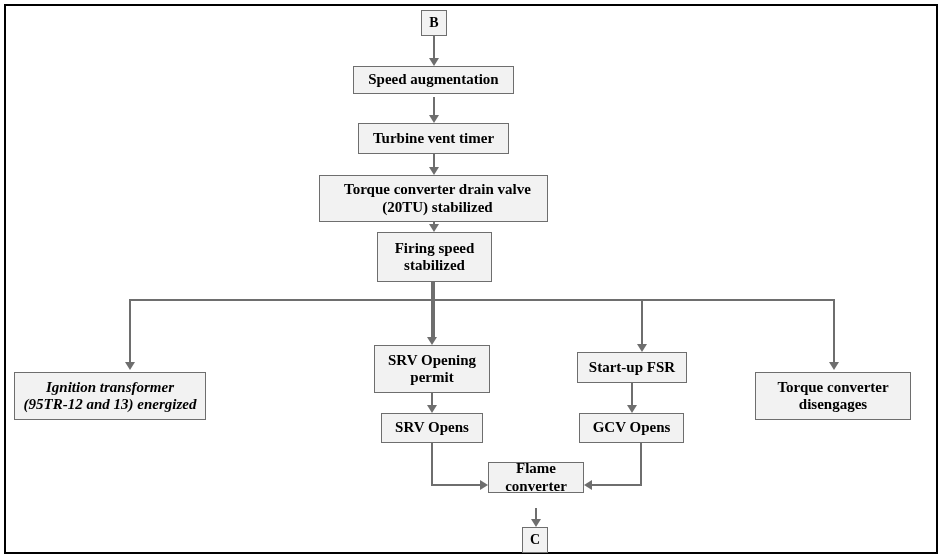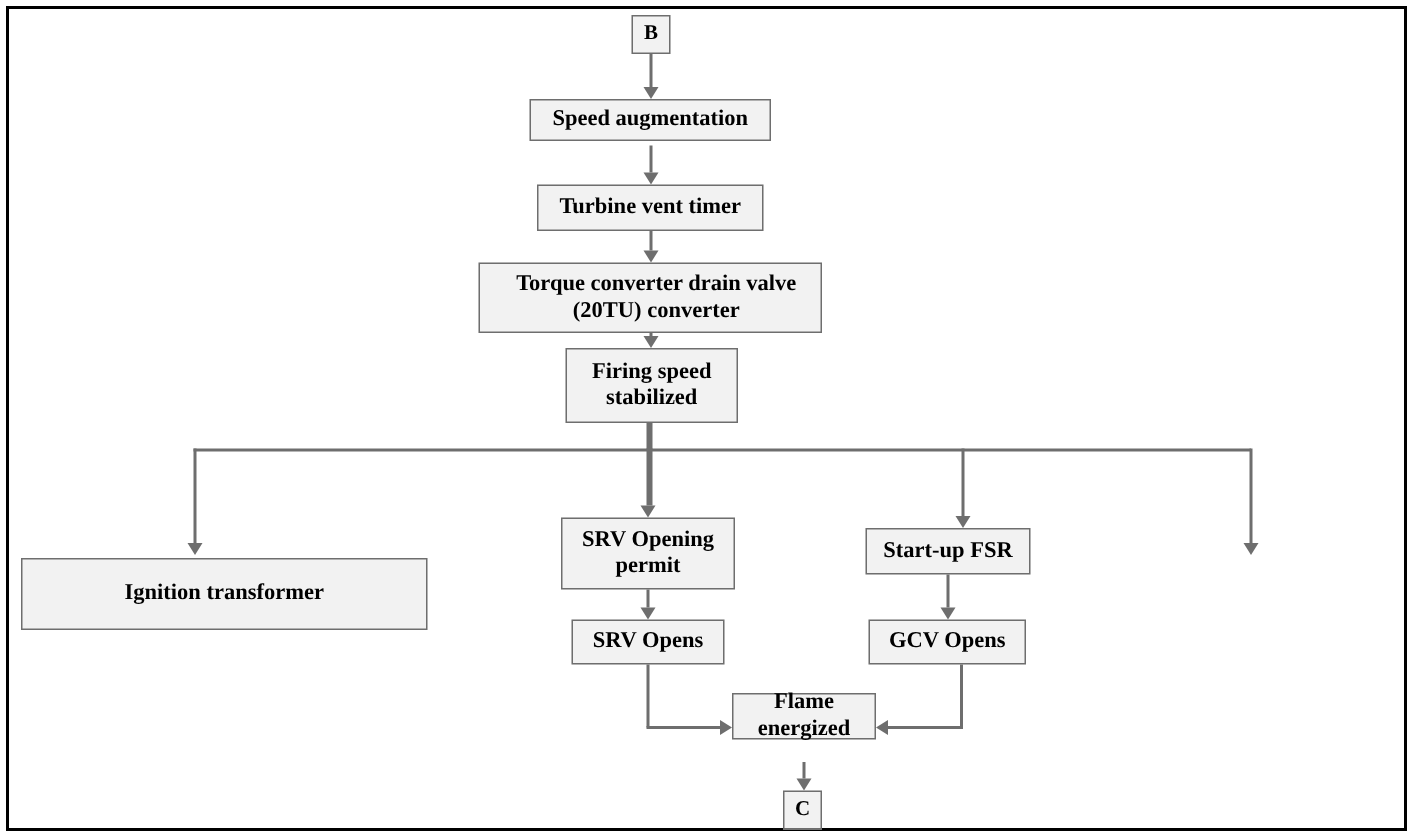--- a/index.html
+++ b/index.html
@@ -90,53 +90,58 @@
     <div class="node" style="left:347px; top:60px; width:161px; height:28px;">
       <span>Speed augmentation</span>
     </div>
 
     <div class="node" style="left:352px; top:117px; width:151px; height:31px;">
       <span>Turbine vent timer</span>
     </div>
 
     <div class="node" style="left:313px; top:169px; width:229px; height:47px; flex-direction:column;padding-left:14px;">
       <span>Torque converter drain valve</span>
-      <span>(20TU) converter</span>
+      <span>(20TU) stabilized</span>
     </div>
 
     <div class="node" style="left:371px; top:226px; width:115px; height:50px; flex-direction:column;">
       <span>Firing speed</span>
       <span>stabilized</span>
     </div>
 
-    <div class="node" style="left:8px; top:366px; width:271px; height:48px; flex-direction:column;">
+    <div class="node" style="left:8px; top:366px; width:192px; height:48px; flex-direction:column;font-style:italic;">
       <span>Ignition transformer</span>
+      <span>(95TR-12 and 13) energized</span>
     </div>
 
     <div class="node" style="left:571px; top:346px; width:110px; height:31px;">
       <span>Start-up FSR</span>
     </div>
 
     <div class="node" style="left:368px; top:339px; width:116px; height:48px; flex-direction:column;">
       <span>SRV Opening</span>
       <span>permit</span>
     </div>
 
+    <div class="node" style="left:749px; top:366px; width:156px; height:48px; flex-direction:column;">
+      <span>Torque converter</span>
+      <span>disengages</span>
+    </div>
 
     <div class="node" style="left:375px; top:407px; width:102px; height:30px;">
       <span>SRV Opens</span>
     </div>
 
     <div class="node" style="left:573px; top:407px; width:105px; height:30px;">
       <span>GCV Opens</span>
     </div>
 
     <div class="node" style="left:482px; top:456px; width:96px; height:31px; flex-direction:column;">
       <span>Flame</span>
-      <span>energized</span>
+      <span>converter</span>
     </div>
 
     <div class="node terminal" style="left:516px; top:521px; width:26px; height:26px;">
       <span>C</span>
     </div>
 
     <div class="line v" style="left:427px; top:30px; height:22px;"></div>
     <div class="arrow-down" style="left:423px; top:52px;"></div>
 
     <div class="line v" style="left:427px; top:91px; height:18px;"></div>

